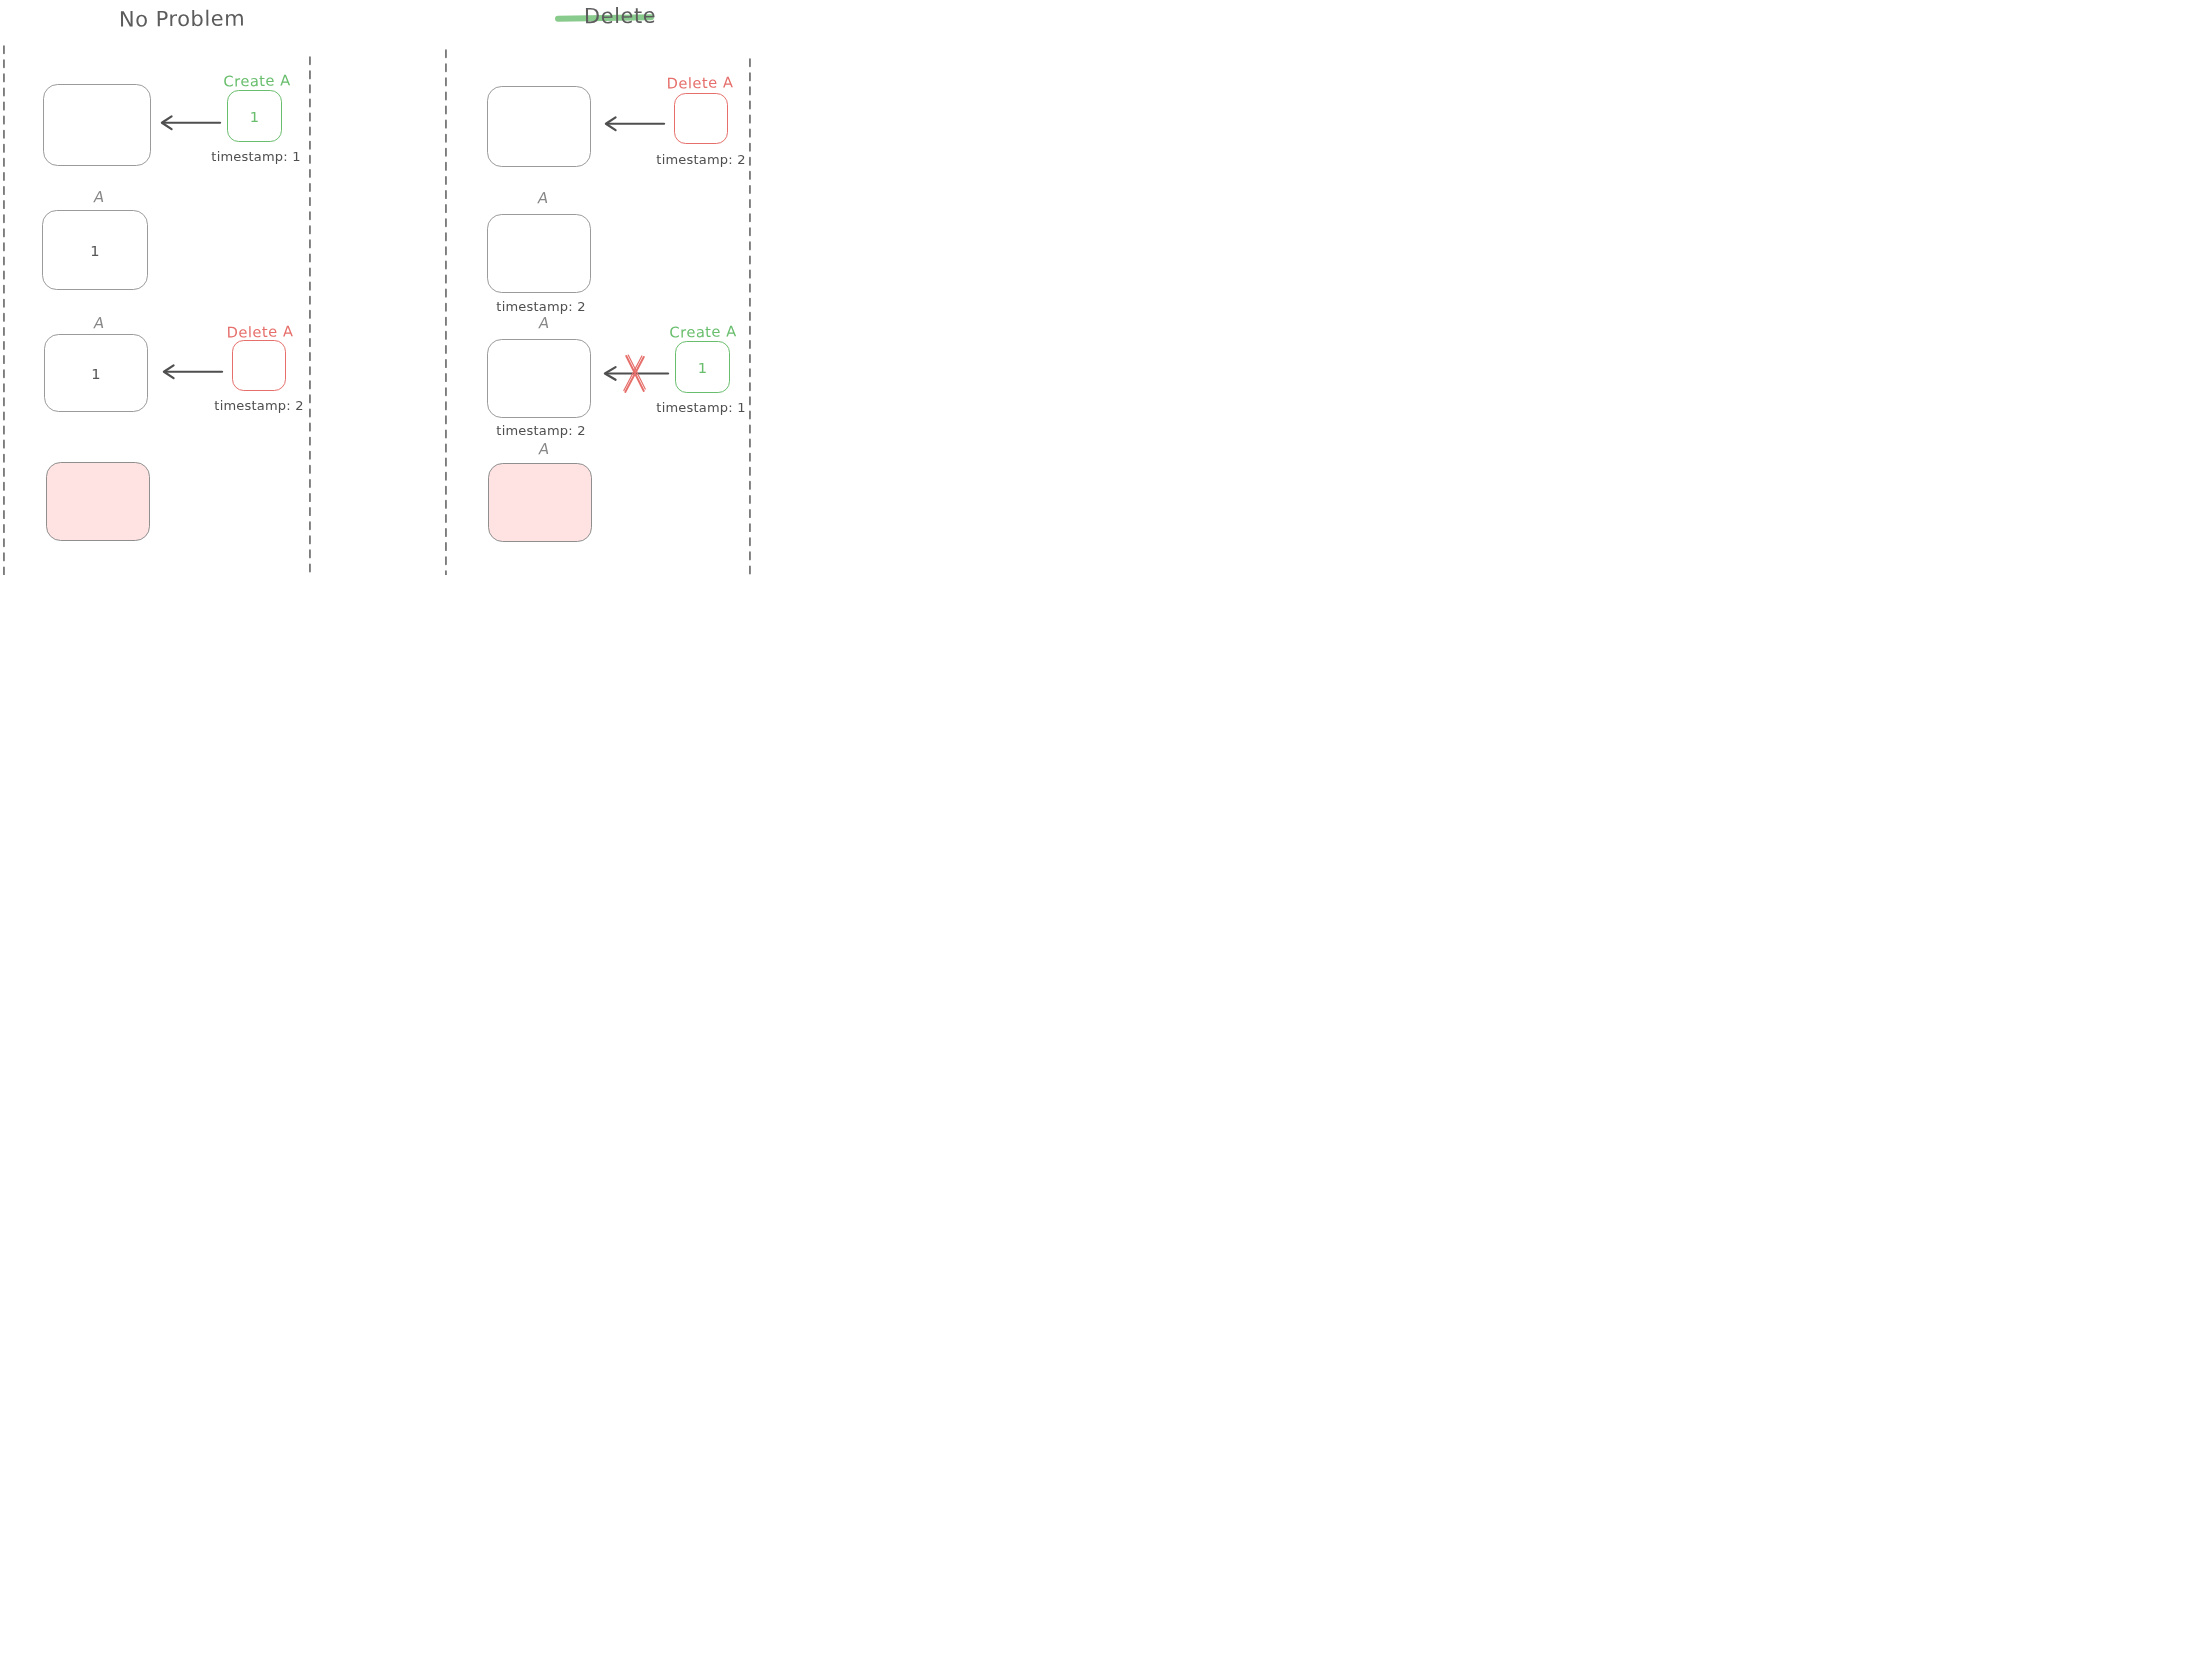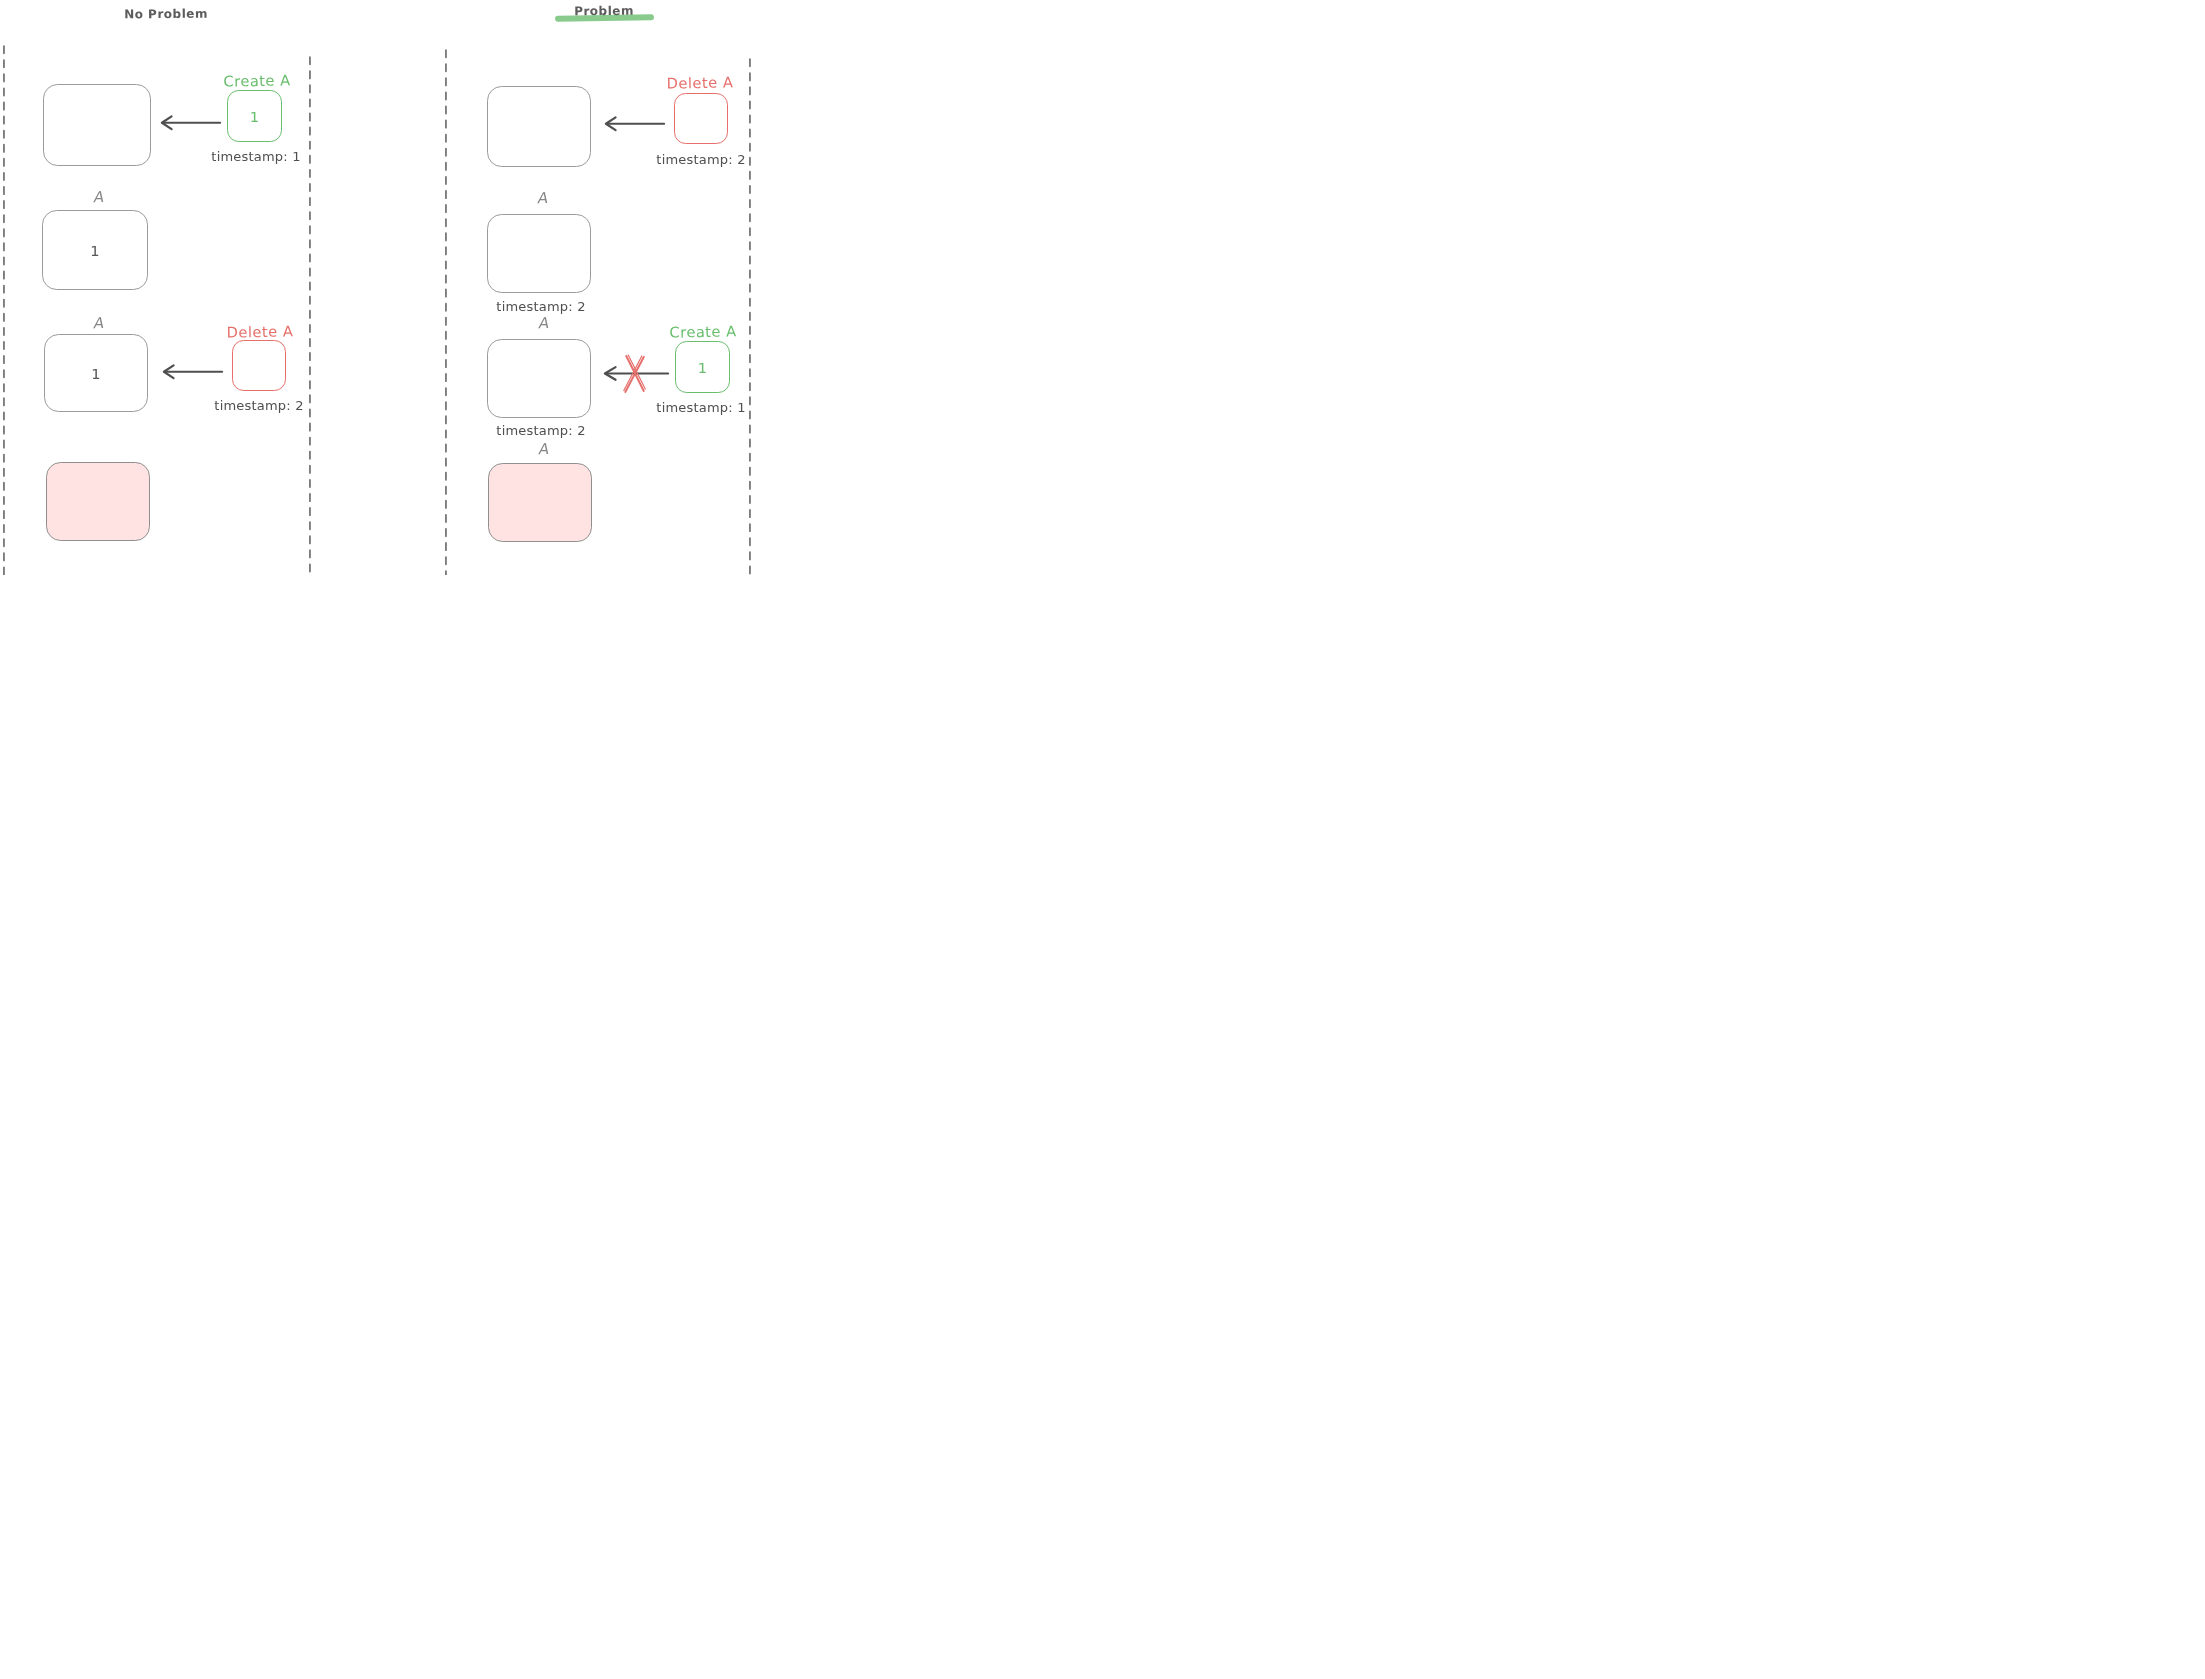--- a/index.html
+++ b/index.html
@@ -2,22 +2,22 @@
 <html style="--green: #69be6d; --strike_green: #7cc57f; --red: #e66f6b; --gray_border: #9b9b9b; --pink_border: #8f8f8f; --pink_fill: #ffe2e2; --dark: #575757; --label_gray: #868686; --arrow: #4f4f4f; --divider: #6e6e6e;font-size:7.8px"><head>
 <meta charset="utf-8">
 <style>
   html,body{margin:0;padding:0;background:#ffffff;}
   #canvas{
     position:relative;width:753px;height:575px;background:#ffffff;
     overflow:hidden;font-family:"DejaVu Sans",sans-serif;
   }
   .title{
     position:absolute;transform:translateX(-50%) rotate(-0.5deg);
-    font-size:12px;color:#5c5c5c;font-weight:700;letter-spacing:0.5px;
-    white-space:nowrap;z-index:2;
+    font-size:21px;color:#5c5c5c;font-weight:400;letter-spacing:0.5px;
+    white-space:nowrap;z-index:2;margin-left:16px;
   }
   .strike{
     position:absolute;height:6.3px;border-radius:3.4px;
     background:var(--strike_green);transform:rotate(-1deg);z-index:1;opacity:0.9;
   }
   .rect{
     position:absolute;border:1.7px solid var(--gray_border);
     border-radius:14.6px;background:#ffffff;box-sizing:border-box;
   }
   .rect.pink{
@@ -93,21 +93,21 @@
     <path d="M128 18 L10 18" stroke="#4f4f4f" stroke-width="4.5" stroke-linecap="round" fill="none"></path>
     <path d="M28 5 L8 18 L28 31" stroke="#4f4f4f" stroke-width="4.5" stroke-linecap="round" stroke-linejoin="round" fill="none"></path>
   </svg>
   <div class="op-label red" style="left:260px;top:323px">Delete A</div>
   <div class="opbox red" style="left:232px;top:340px;width:54px;height:51px"></div>
   <div class="timestamp" style="left:259px;top:398px">timestamp: 2</div>
 
   <div class="rect pink" style="left:46px;top:462px;width:104px;height:79px"></div>
 
   <div class="strike" style="left:555px;top:15px;width:99px"></div>
-  <div class="title" style="left:604px;top:3.9px">Problem</div>
+  <div class="title" style="left:604px;top:3.9px">Delete</div>
 
   <div class="rect" style="left:487px;top:86px;width:104px;height:81px"></div>
   <svg class="shape" style="left:602px;top:115px" width="65" height="17.5" viewBox="0 0 134 36">
     <path d="M128 18 L10 18" stroke="#4f4f4f" stroke-width="4.5" stroke-linecap="round" fill="none"></path>
     <path d="M28 5 L8 18 L28 31" stroke="#4f4f4f" stroke-width="4.5" stroke-linecap="round" stroke-linejoin="round" fill="none"></path>
   </svg>
   <div class="op-label red" style="left:700px;top:74px">Delete A</div>
   <div class="opbox red" style="left:674px;top:93px;width:54px;height:51px"></div>
   <div class="timestamp" style="left:701px;top:152px">timestamp: 2</div>
 

